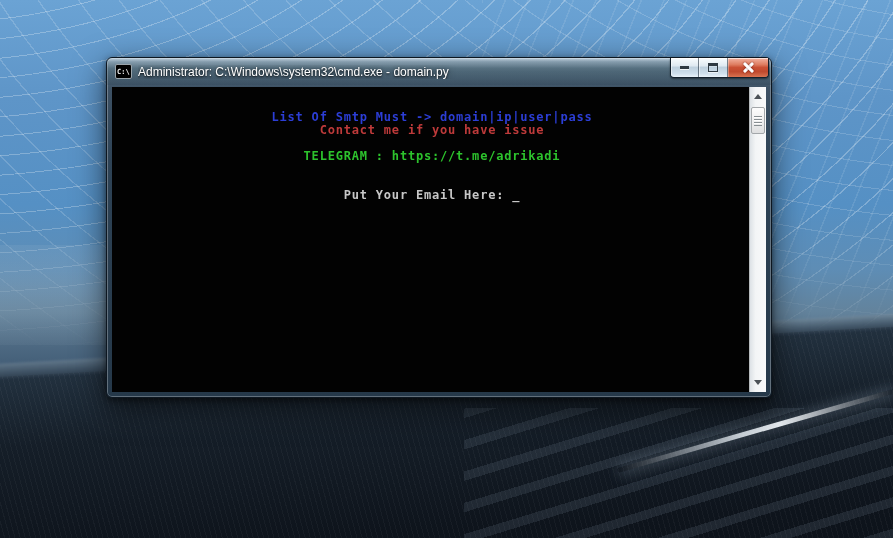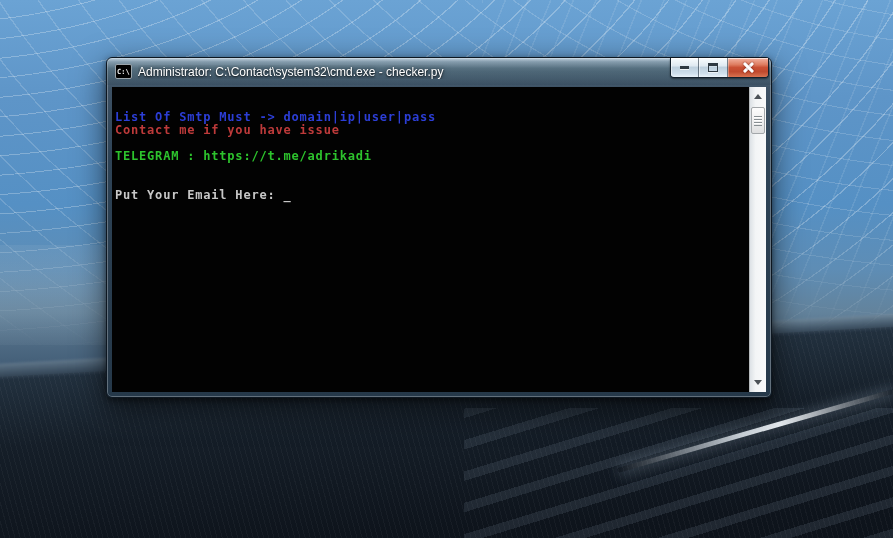--- a/index.html
+++ b/index.html
@@ -130,21 +130,21 @@
 
   
   .client { position: absolute; left: 5px; right: 5px; top: 29px; bottom: 5px; background: #020202; }
   .terminal {
     position: absolute; left: 0; top: 0; right: 17px; bottom: 0;
     padding: 24px 0 0 3px;
     font: bold 12px "DejaVu Sans Mono", monospace;
     letter-spacing: .8px; line-height: 13px; color: #c7c7c7;
     white-space: pre; overflow: hidden;
   }
-  .term-line { height: 13px; }
+  .term-line { height: 13px; text-align: center; }
   .cursor { display: inline-block; }
 
   .scrollbar {
     position: absolute; right: 0; top: 0; bottom: 0; width: 17px;
     background: linear-gradient(90deg, #dde2e6, #f3f5f6 35%, #f8f9fa);
     border-left: 1px solid #b6babd;
   }
   .sb-btn { position: absolute; left: 0; right: 0; height: 15px; display: flex; align-items: center; justify-content: center; }
   .sb-btn.up { top: 2px; }
   .sb-btn.down { bottom: 2px; }
@@ -170,21 +170,21 @@
 <div class="layer haze"></div>
 <div class="layer dark-cover"></div>
 <div class="layer streak"></div>
 <div class="layer br-bands"></div>
 
 <div class="window">
   <div class="titlebar">
     <div class="cmd-icon">
       <span>C:\</span>
     </div>
-    <div class="title">Administrator: C:\Contact\system32\cmd.exe - checker.py</div>
+    <div class="title">Administrator: C:\Windows\system32\cmd.exe - domain.py</div>
   </div>
 
   <div class="controls">
     <div class="btn min">
       <span class="glyph-min"></span>
     </div>
     <div class="btn max">
       <span class="glyph-max"></span>
     </div>
     <div class="btn close">

